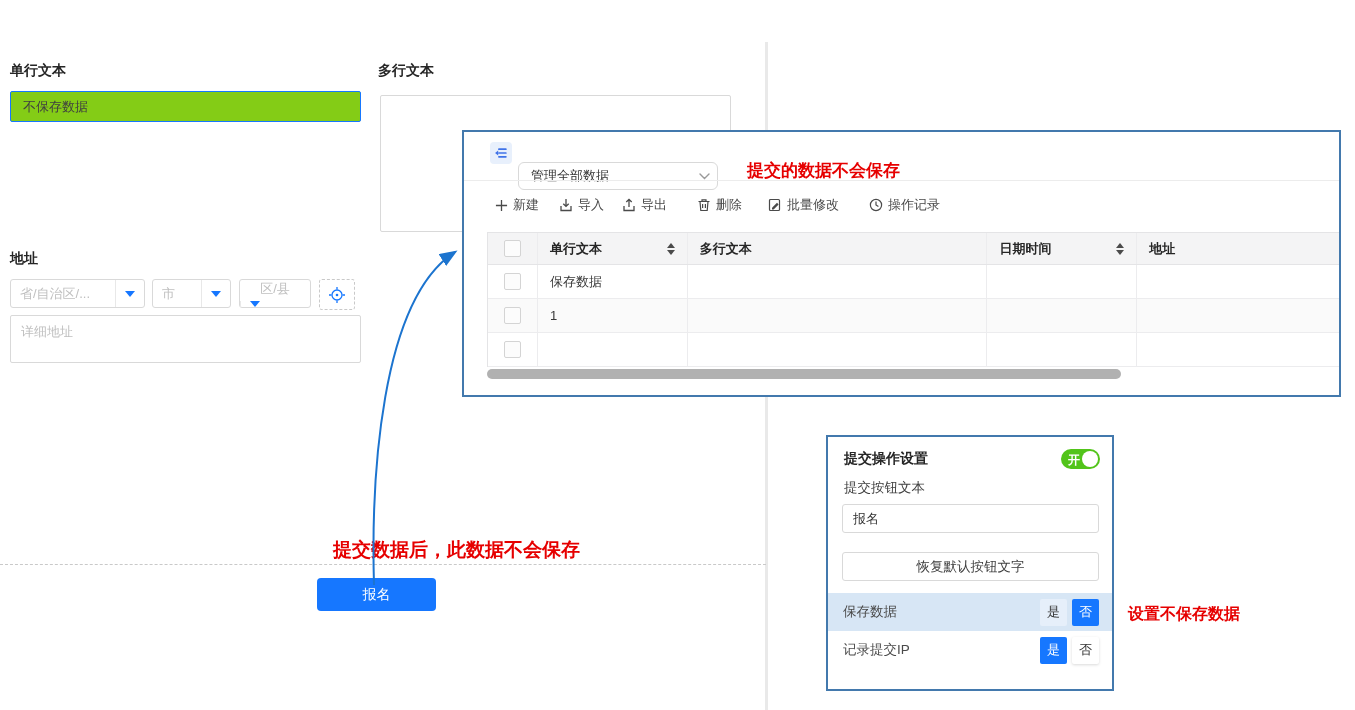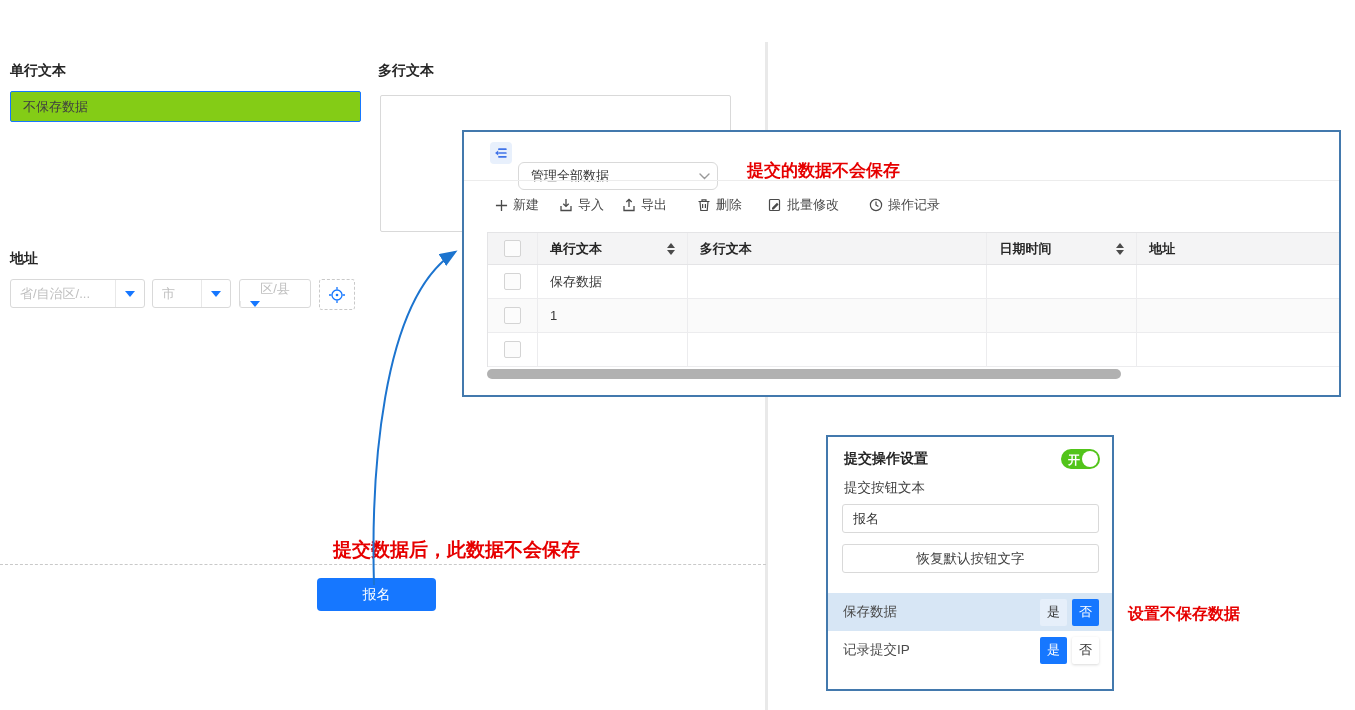--- a/index.html
+++ b/index.html
@@ -96,21 +96,21 @@
     border:2px solid #4379ad;background:#fff;box-sizing:border-box;z-index:10;}
   #sp-title{position:absolute;left:16px;top:13px;font-size:14px;font-weight:bold;color:#262626;}
   #sp-toggle{position:absolute;right:12px;top:12px;width:39px;height:20px;border-radius:10px;
     background:#52c41a;cursor:pointer;}
   #sp-toggle .on-label{position:absolute;left:7px;top:3px;font-size:12px;font-weight:bold;color:#fff;}
   #sp-toggle .knob{position:absolute;right:2px;top:2px;width:16px;height:16px;background:#fff;border-radius:50%;}
   #sp-field-label{position:absolute;left:16px;top:42px;font-size:13.5px;color:#404040;}
   #sp-input{position:absolute;left:14px;top:67px;width:257px;height:29px;border:1px solid #d9d9d9;
     border-radius:3px;box-sizing:border-box;padding:0 10px;font-size:13px;color:#333;
     font-family:inherit;outline:none;background:#fff;}
-  #sp-reset{position:absolute;left:14px;top:107px;width:257px;height:29px;border:1px solid #d9d9d9;
+  #sp-reset{position:absolute;left:14px;top:115px;width:257px;height:29px;border:1px solid #d9d9d9;
     border-radius:3px;background:#fff;font-size:13.5px;color:#404040;cursor:pointer;font-family:inherit;}
   .sp-row{position:absolute;left:0;width:284px;height:38px;display:flex;align-items:center;}
   #sp-row1{top:156px;background:#d7e6f5;}
   #sp-row2{top:194px;background:#fff;}
   .sp-row-label{flex:1;padding-left:15px;font-size:13.5px;color:#4a4a4a;}
   .yn{width:27px;height:27px;display:flex;align-items:center;justify-content:center;
     font-size:13px;border-radius:2px;cursor:pointer;margin-left:5px;}
   .yn.sel{background:#1677ff;color:#fff;}
   .yn.plain1{background:#e6effa;color:#333;}
   .yn.plain2{background:#fff;color:#333;box-shadow:0 1px 3px rgba(0,0,0,.15);}
@@ -155,20 +155,21 @@
       </span>
   </div>
   <div id="loc-btn">
     <svg class="icon" width="16" height="16" viewBox="0 0 16 16">
       <circle cx="8" cy="8" r="5" fill="none" stroke="#1677ff" stroke-width="1.3"></circle>
       <circle cx="8" cy="8" r="1.3" fill="#1677ff"></circle>
       <path d="M8 0v2.5M8 13.5V16M0 8h2.5M13.5 8H16" stroke="#1677ff" stroke-width="1.3"></path>
     </svg>
   </div>
 
+  <textarea id="textarea-detail" placeholder="详细地址" style=""></textarea>
 
   <div id="dashed-line"></div>
 
   <button id="submit-btn">报名</button>
 </div>
 
 <div class="red-note" id="note-form">提交数据后，此数据不会保存</div>
 
 <div id="data-panel">
 

